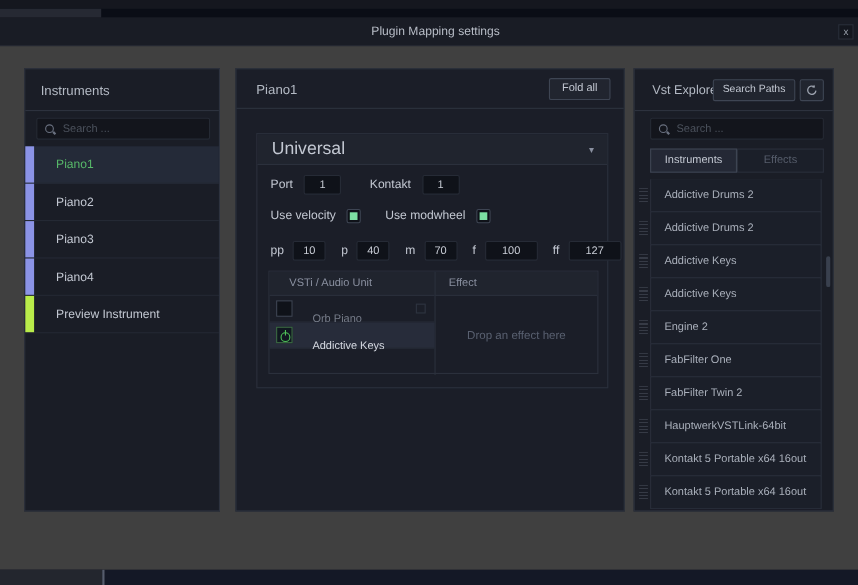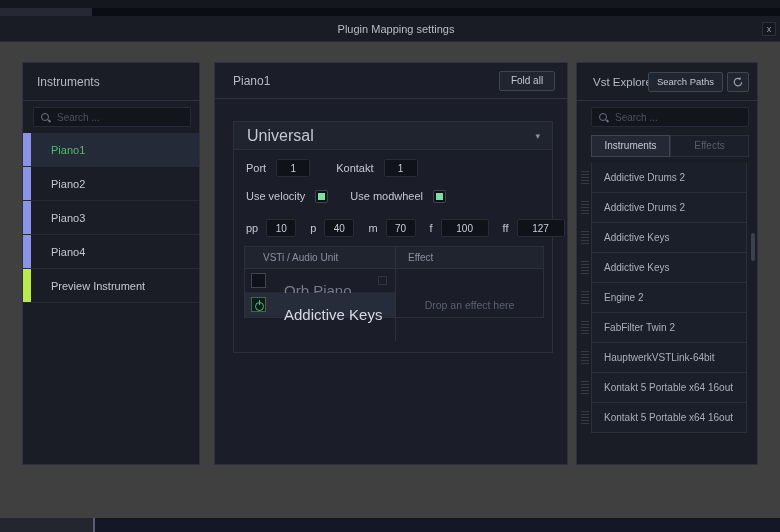--- a/index.html
+++ b/index.html
@@ -78,30 +78,30 @@
   #row-vel .right-group .num-input { width:44px; margin-left:8px; }
   #row-dyn { top:96px; }
   #row-dyn .pair { display:flex; align-items:center; margin-right:14px; }
   #row-dyn .pair .num-input { margin-left:8px; width:30px; }
   #row-dyn .pair.wide .num-input { width:48px; }
 
   .cb { width:13px; height:13px; background:#0f1219; border:1px solid #3e4553; border-radius:2px;
         position:relative; cursor:pointer; flex:none; }
   .cb.on::after { content:""; position:absolute; left:2px; top:2px; width:7px; height:7px; background:#7ce0a2; }
 
-  .vst-table { position:absolute; left:10px; top:124px; width:300px; height:72px;
+  .vst-table { position:absolute; left:10px; top:124px; width:300px; height:94px;
                border:1px solid #2b303c; display:grid; grid-template-columns:150px 1fr; grid-template-rows:22px 1fr; }
   .vt-head { background:#20242e; border-bottom:1px solid #2b303c; font-size:10px; color:#8a90a0;
              line-height:21px; }
   .vt-head.c1 { padding-left:18px; }
   .vt-head.c2 { padding-left:12px; border-left:1px solid #2b303c; }
   .vt-left { display:flex; flex-direction:column; }
   .vt-row { height:24px; display:flex; align-items:center; padding-left:6px; border-bottom:1px solid #232833; position:relative; }
   .vt-row:last-child { border-bottom:none; }
-  .vt-row .slot-name { margin-left:18px; font-size:15px; color:#767c89;margin-top:20px; }
+  .vt-row .slot-name { margin-left:18px; font-size:10px; color:#767c89;margin-top:20px; }
   .vt-row.selected { background:#272c3a; }
   .vt-row.selected .slot-name { color:#d6dae2; }
   .slot-cb { width:15px; height:15px; background:#0f1219; border:1px solid #3e4553; cursor:pointer; flex:none; }
   .power { width:15px; height:15px; background:#101820; border:1px solid #3c6b43; position:relative; cursor:pointer; flex:none; }
   .power::before { content:""; position:absolute; left:3px; top:4px; width:7px; height:7px;
                    border:1.5px solid #4ec158; border-radius:50%; }
   .power::after { content:""; position:absolute; left:6.5px; top:2px; width:1.5px; height:5px; background:#4ec158; }
   .slot-action { position:absolute; right:8px; top:7px; width:9px; height:9px; border:1px solid #2e3440; cursor:pointer; }
   .vt-drop { border-left:1px solid #2b303c; display:flex; align-items:center; justify-content:center;
              font-size:10.5px; color:#596070; }
@@ -286,20 +286,24 @@
         <div class="vrow">
           <span class="vhandle"></span>
           <span class="vbox">Addictive Keys</span>
         </div>
         <div class="vrow">
           <span class="vhandle"></span>
           <span class="vbox">Engine 2</span>
         </div>
         <div class="vrow">
           <span class="vhandle"></span>
+          <span class="vbox">FabFilter One</span>
+        </div>
+        <div class="vrow">
+          <span class="vhandle"></span>
           <span class="vbox">FabFilter Twin 2</span>
         </div>
         <div class="vrow">
           <span class="vhandle"></span>
           <span class="vbox">HauptwerkVSTLink-64bit</span>
         </div>
         <div class="vrow">
           <span class="vhandle"></span>
           <span class="vbox">Kontakt 5 Portable x64 16out</span>
         </div>

